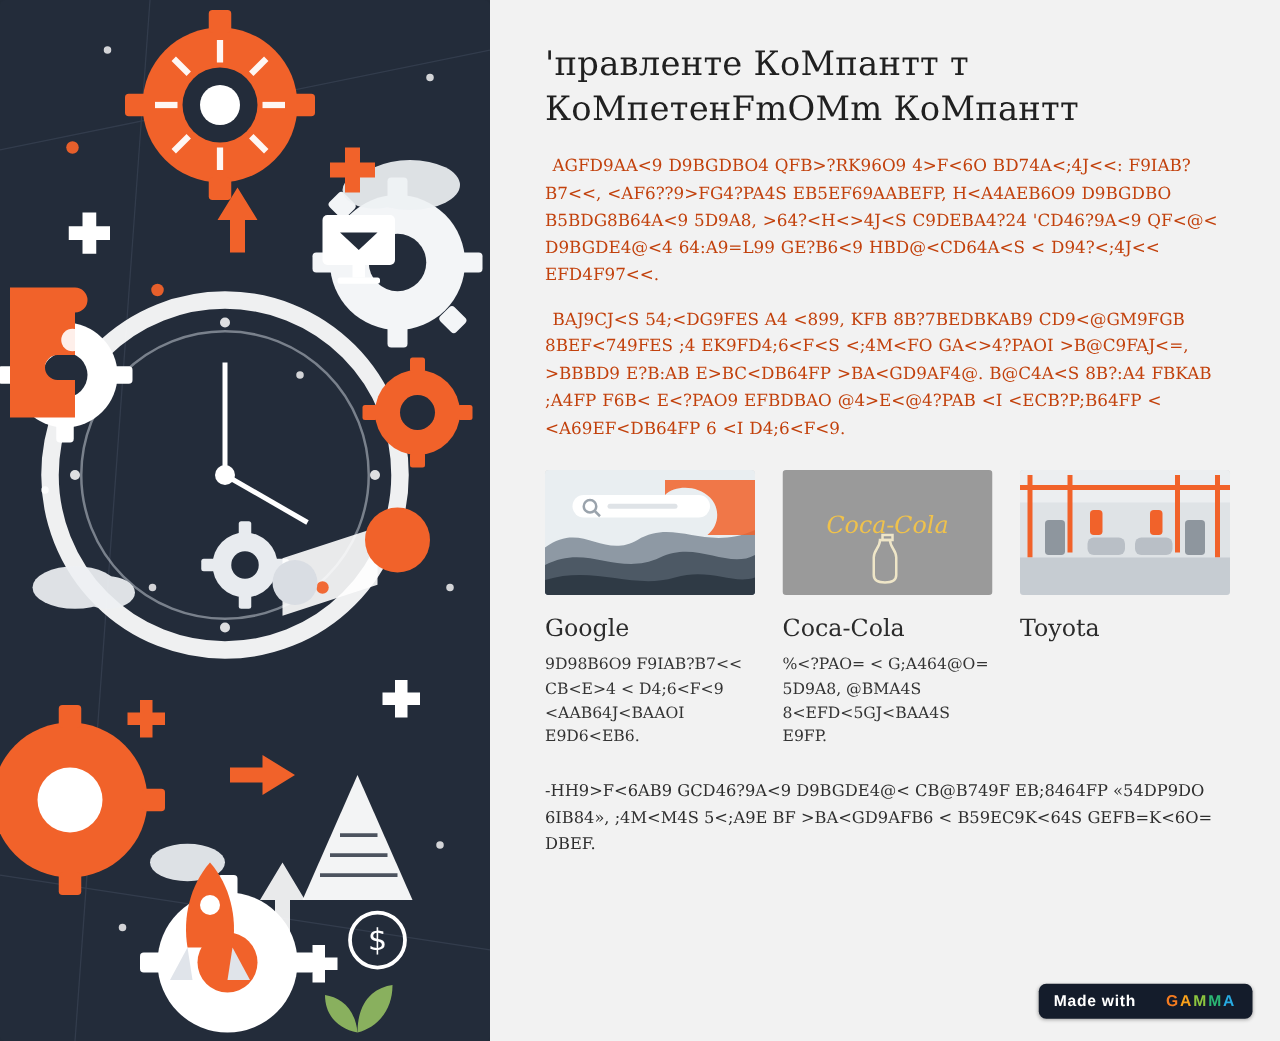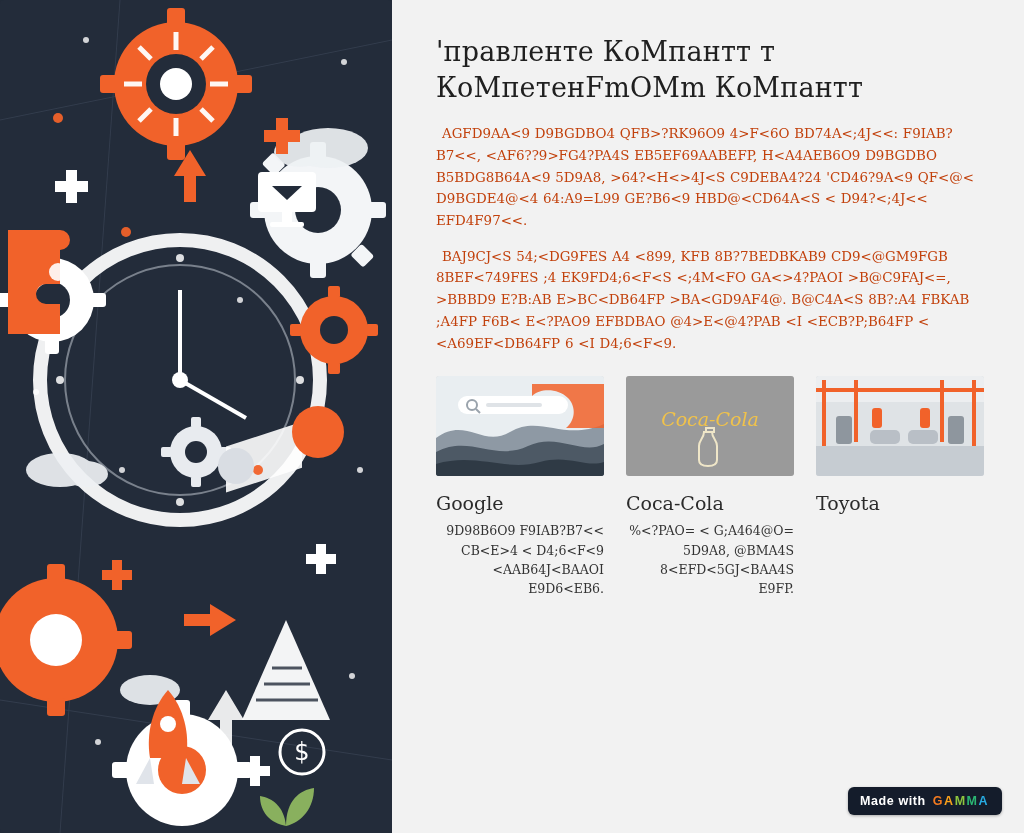--- a/index.html
+++ b/index.html
@@ -81,21 +81,20 @@
     font-family: "DejaVu Serif", serif;
     font-size: 19px;
     color: #2b2b2b;
     margin: 16px 0 7px 0;
   }
   .card-text {
     font-family: "DejaVu Serif", serif;
     font-size: 12.5px;
     line-height: 1.55;
     color: #333;
-    text-align: right;
   }
   .closing {
     font-family: "DejaVu Serif", serif;
     font-size: 13px;
     line-height: 1.62;
     color: #2e2e2e;
     margin-top: 24px;
     max-width: 560px;
   }
 
@@ -103,21 +102,21 @@
   .gamma {
     position: absolute;
     right: 22px;
     bottom: 18px;
     background: #141c2b;
     color: #ffffff;
     border-radius: 6px;
     padding: 7px 14px 7px 12px;
     display: flex;
     align-items: center;
-    gap: 7px;
+    gap: 24px;
     font-size: 12.5px;
     font-family: "Liberation Sans", sans-serif;
     box-shadow: 0 1px 3px rgba(0,0,0,.3);
   }
   .gamma .g-word { letter-spacing: .6px; font-weight: 600; }
   .gamma .g-brand {
     display: inline-flex;
     gap: 1px;
     font-weight: 700;
     letter-spacing: .5px;
@@ -408,20 +407,21 @@
               <rect x="56" y="32" width="10" height="20" rx="3"></rect>
               <rect x="104" y="32" width="10" height="20" rx="3"></rect>
             </g>
           </svg>
         </div>
         <div class="card-title">Toyota</div>
       </div>
 
     </div>
 
+    <p class="closing">-HH9&gt;F&lt;6AB9 GCD46?9A&lt;9 D9BGDE4@&lt; CB@B749F EB;8464FP «54DP9DO 6IB84», ;4M&lt;M4S 5&lt;;A9E BF &gt;BA&lt;GD9AFB6 &lt; B59EC9K&lt;64S GEFB=K&lt;6O= DBEF.</p>
 
     <div class="gamma">
       <span class="g-word">Made with</span>
       <span class="g-brand">
         <span>G</span>
         <span>A</span>
         <span>M</span>
         <span>M</span>
         <span>A</span>
       </span>

